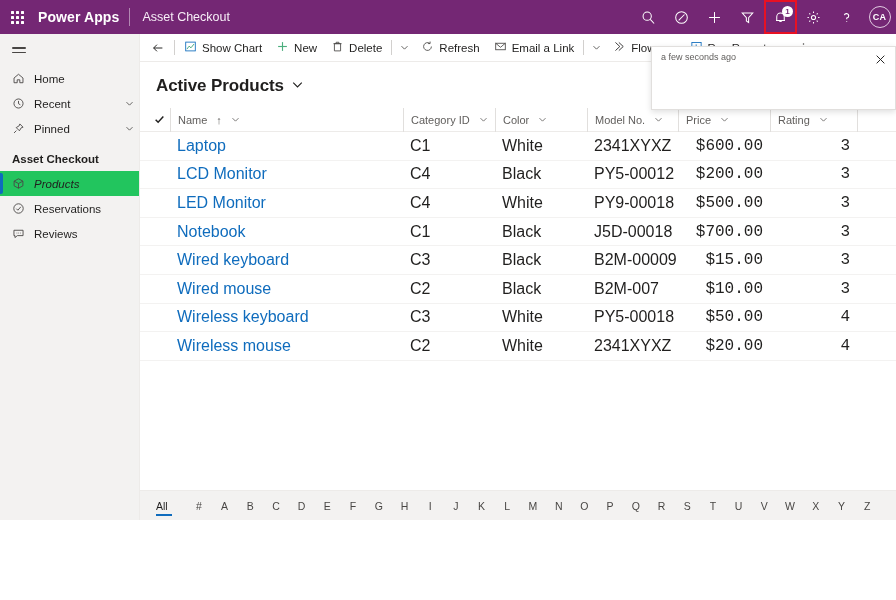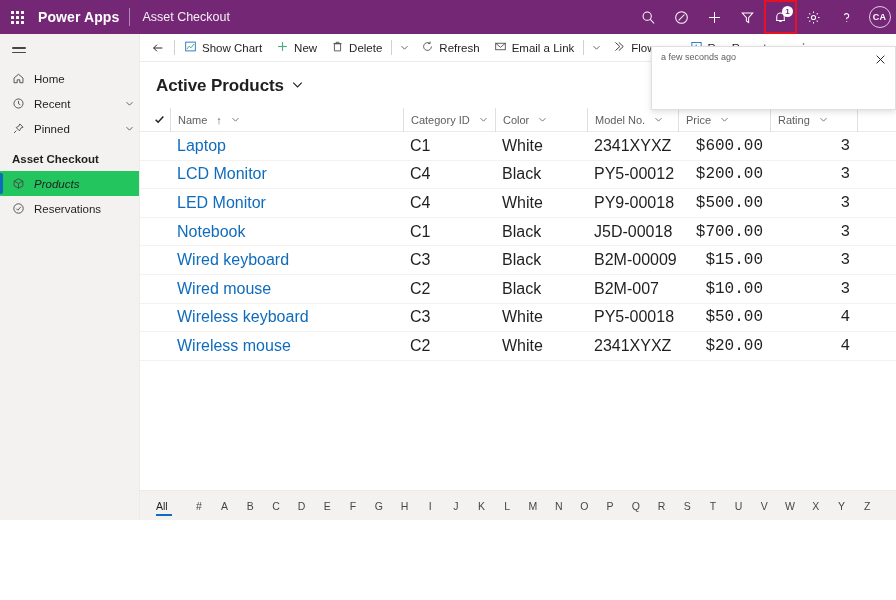--- a/index.html
+++ b/index.html
@@ -379,20 +379,31 @@
       <div class="nav-item">
         <span class="nav-icon">
           <svg width="13" height="13" viewBox="0 0 16 16" fill="none" stroke="#484644" stroke-width="1.1">
             <circle cx="8" cy="8" r="5.8"></circle>
               <path d="M5.3 8.2 L7.2 10.1 L10.9 5.9"></path>
           </svg>
         </span>
         <span class="nav-label">Reservations</span>
       </div>
 
+      <div class="nav-item">
+        <span class="nav-icon">
+          <svg width="13" height="13" viewBox="0 0 16 16" fill="none" stroke="#484644" stroke-width="1.1">
+            <path d="M2.4 4 H13.6 V10.6 H6.6 L3.6 13 V10.6 H2.4 Z"></path>
+            <circle cx="6.1" cy="7.3" r=".6" fill="#484644" stroke="none"></circle>
+            <circle cx="8.2" cy="7.3" r=".6" fill="#484644" stroke="none"></circle>
+            <circle cx="10.3" cy="7.3" r=".6" fill="#484644" stroke="none"></circle>
+          </svg>
+        </span>
+        <span class="nav-label">Reviews</span>
+      </div>
     </div>
 
     <div class="main">
 
       <div class="cmdbar">
         <div class="backbtn">
           <svg width="14" height="14" viewBox="0 0 16 16" fill="none" stroke="#201f1e" stroke-width="1.1">
             <line x1="3" y1="8" x2="13" y2="8"></line>
               <path d="M6.8 4.2 L3 8 L6.8 11.8"></path>
           </svg>

